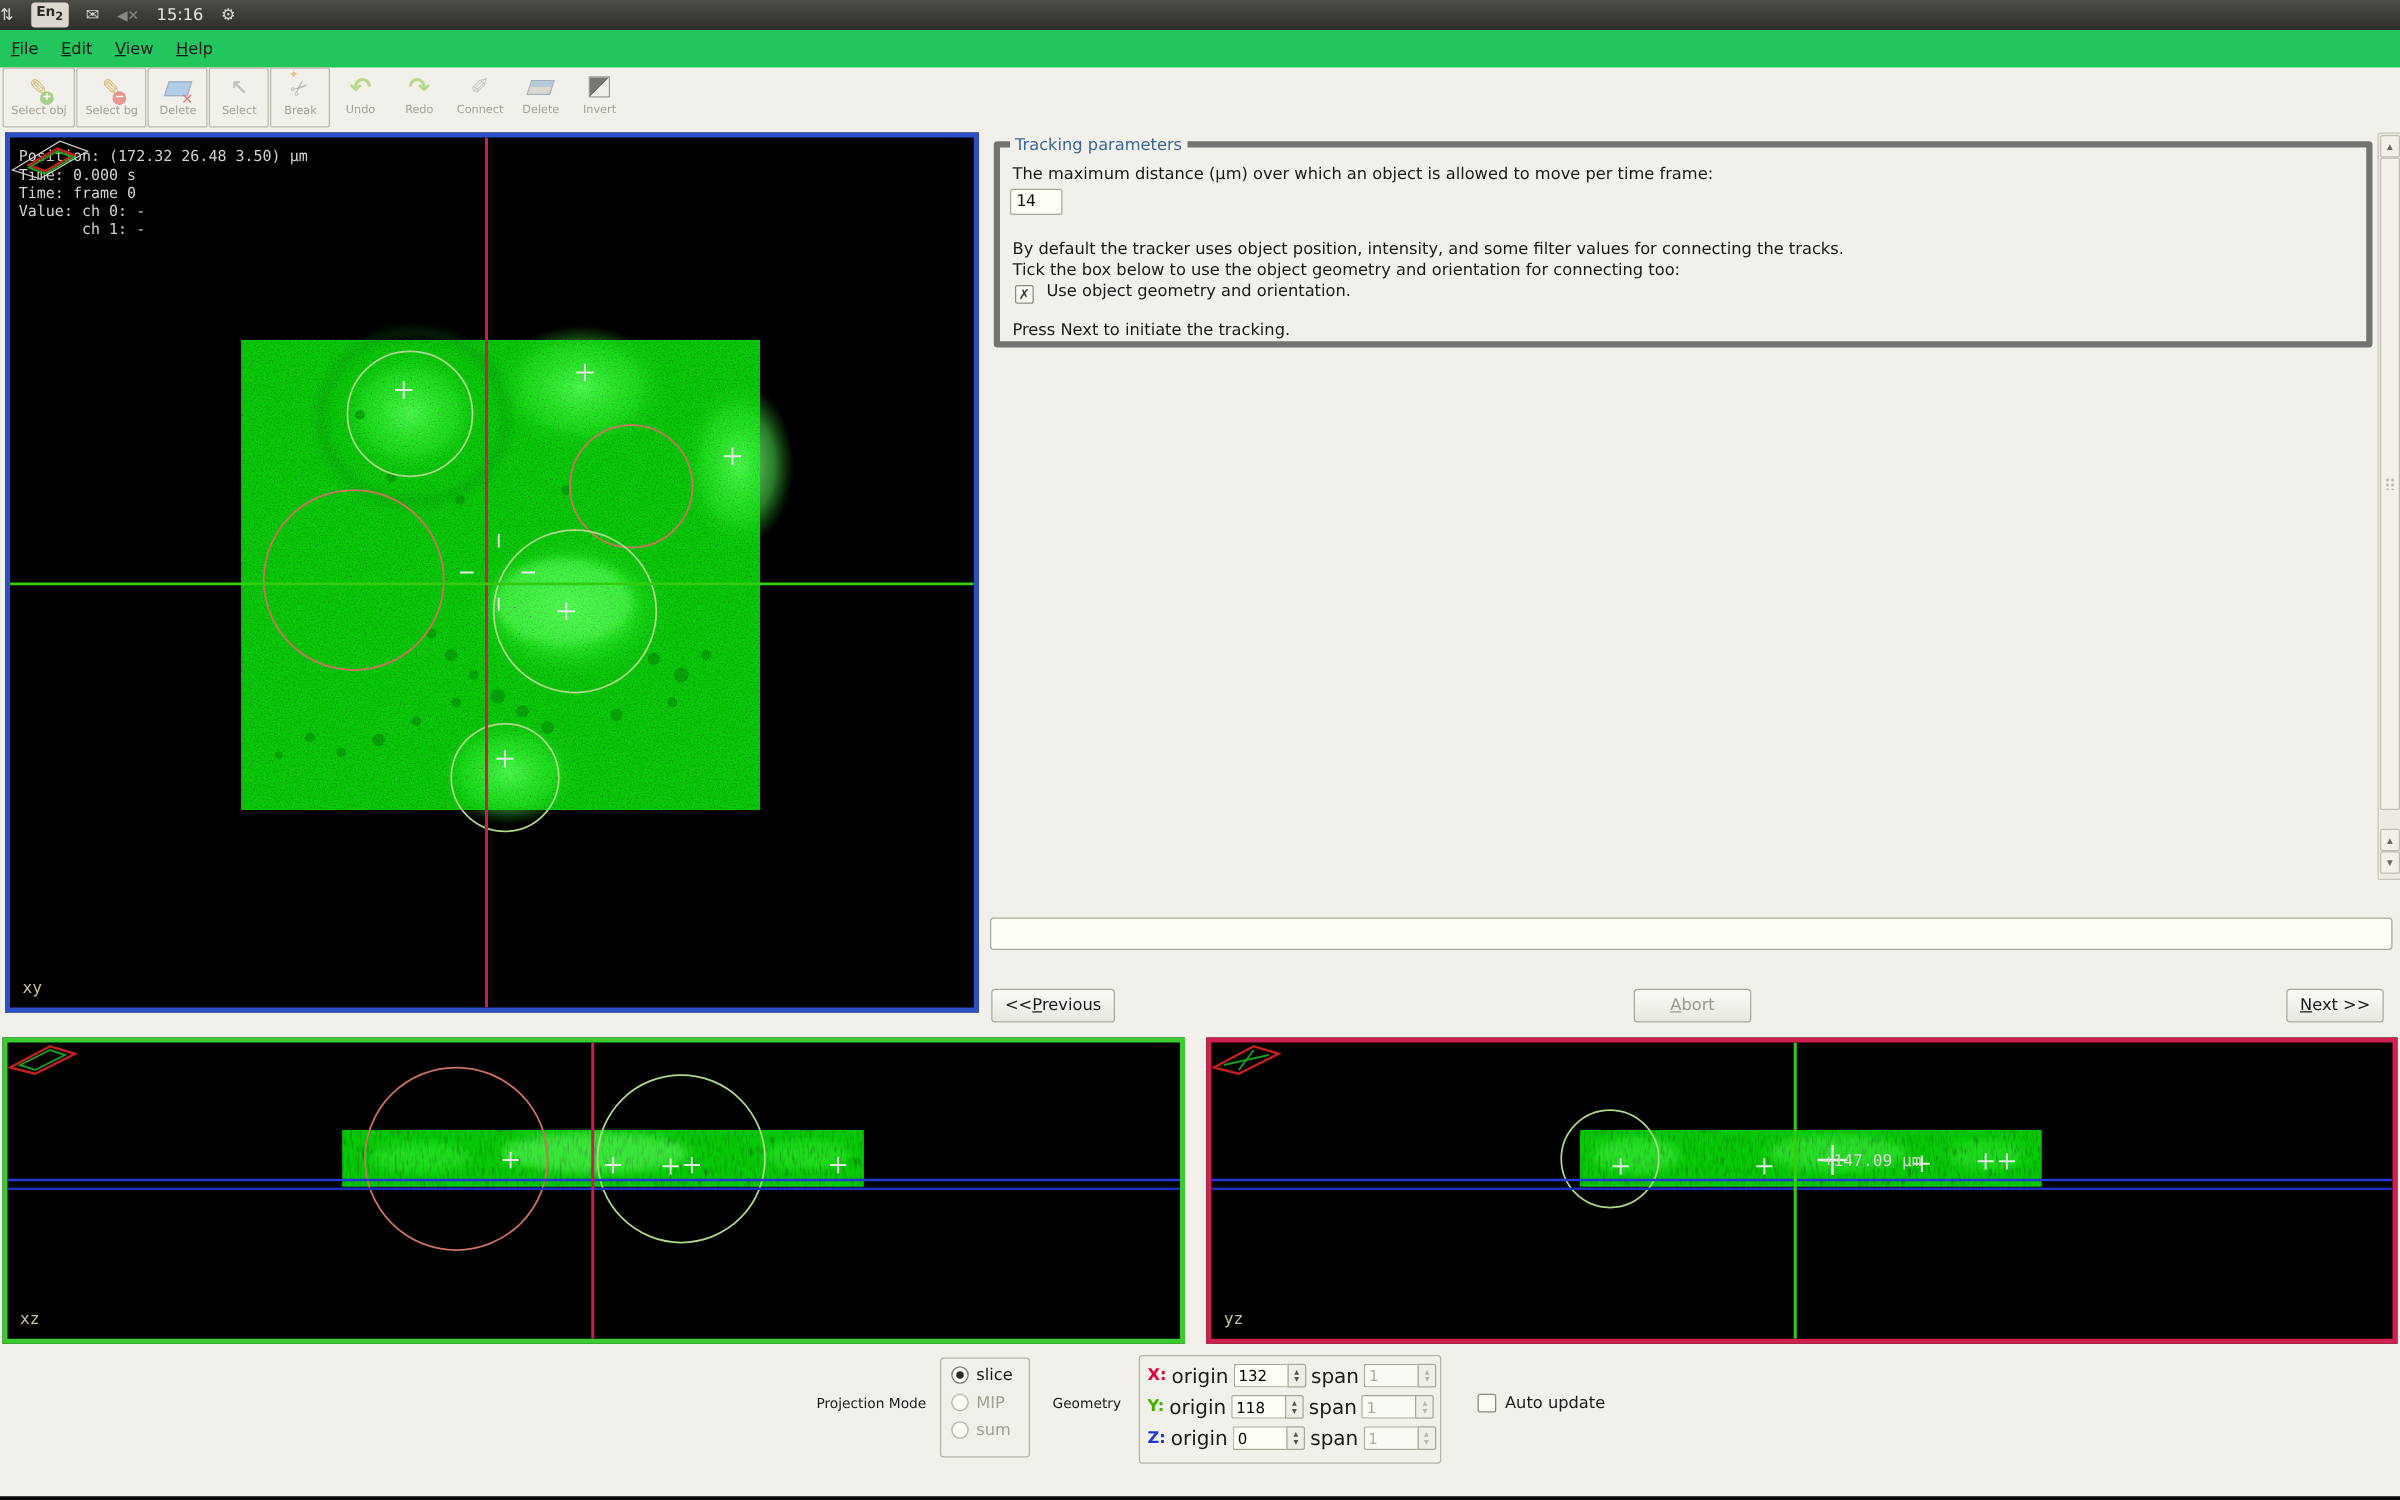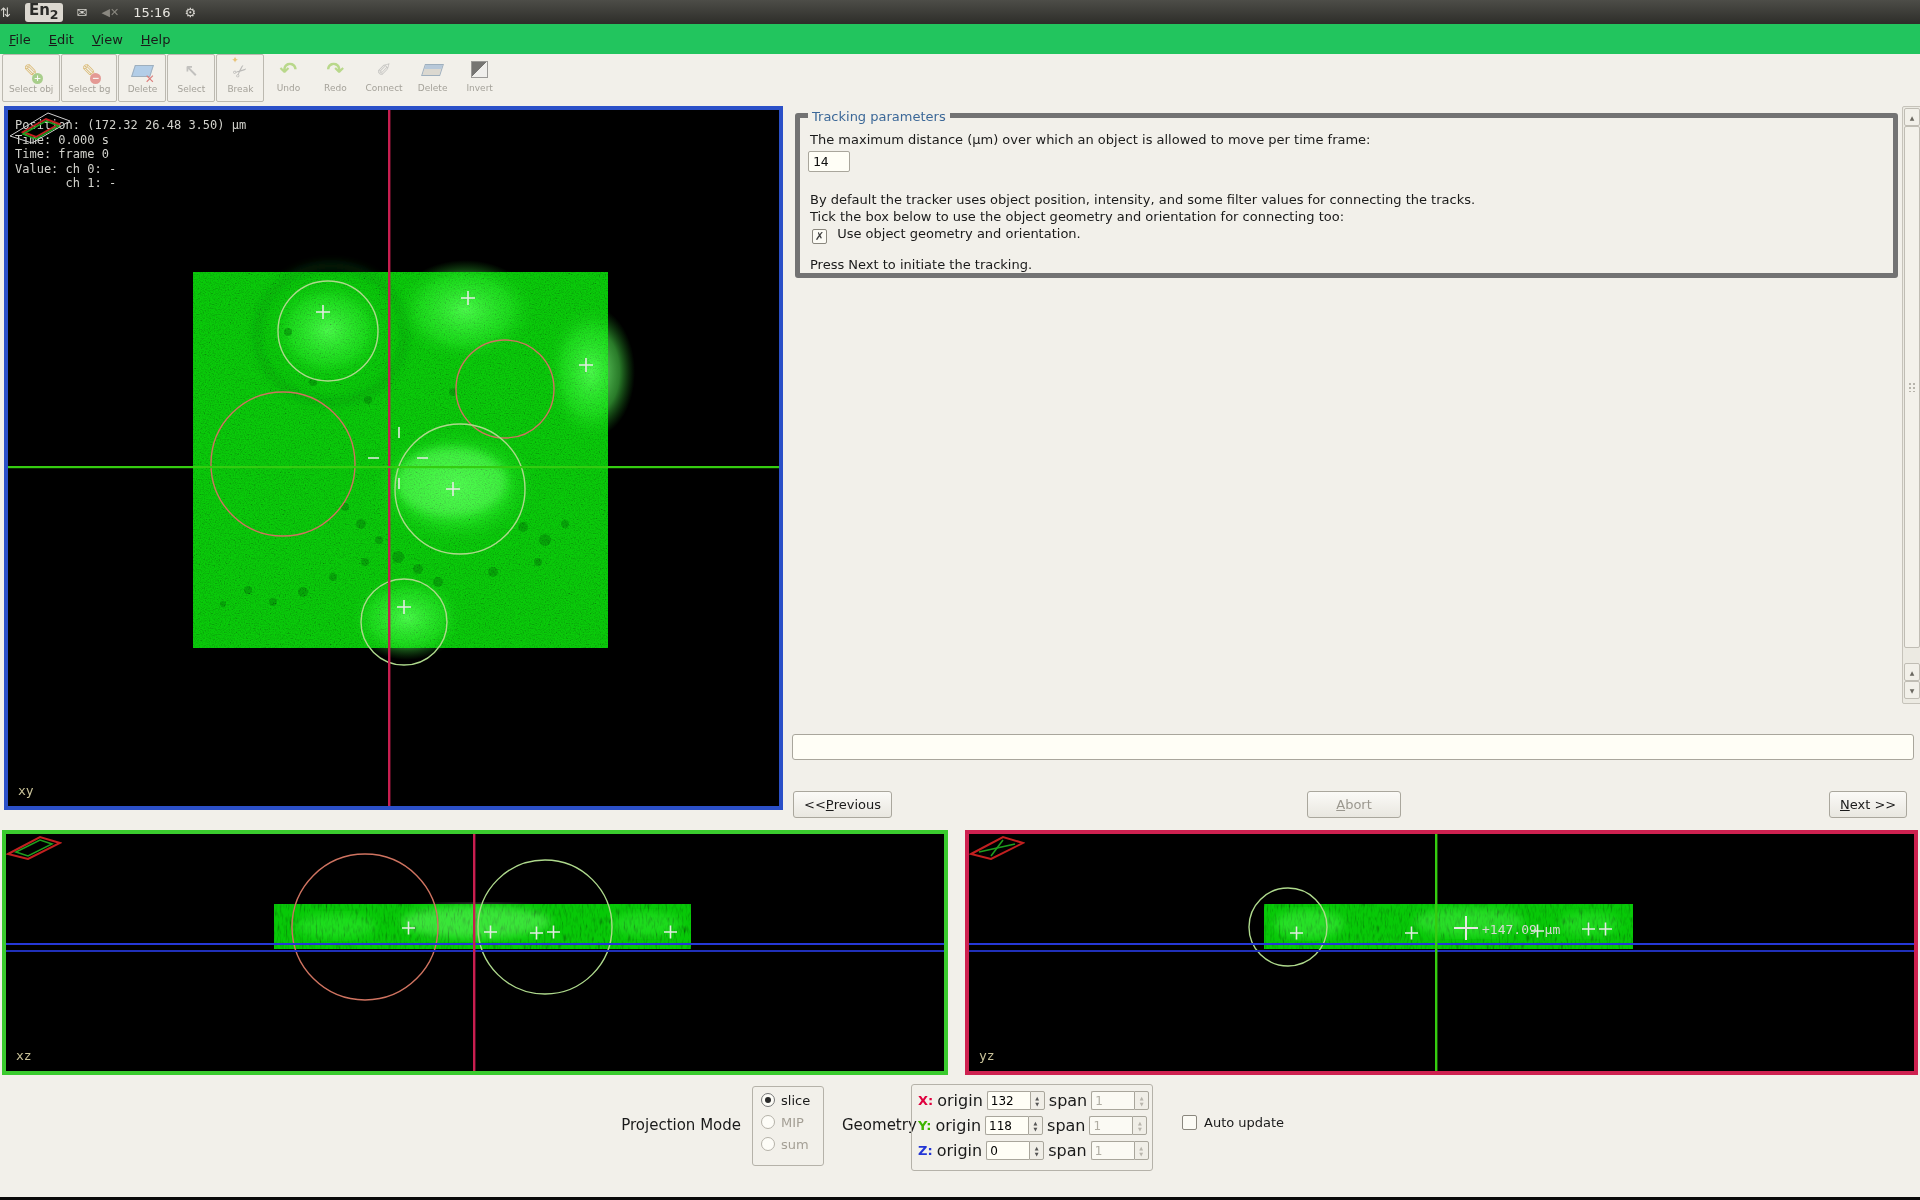--- a/index.html
+++ b/index.html
@@ -4,21 +4,21 @@
 <style>
   html,body{margin:0;padding:0;background:#555;}
   .screen{position:relative;width:1920px;height:1200px;background:#f2f0ea;overflow:hidden;
           font-family:"DejaVu Sans","Liberation Sans",sans-serif;font-size:13px;color:#1a1a1a;}
 
   
   .titlebar{position:absolute;left:0;top:0;width:1920px;height:24px;
             background:linear-gradient(#4d4d48,#2d2d29);color:#fff;display:flex;align-items:center;}
   .titlebar .wtitle{font-weight:bold;font-size:13px;margin-left:12px;flex:1;}
   .tray{display:flex;align-items:center;gap:14px;margin-right:10px;color:#e8e6e0;font-size:13px;}
-  .kbd-box{background:#dcd8d0;color:#2b2b28;border-radius:3px;padding:0 4px;font-size:15px;font-weight:bold;line-height:15px;}
+  .kbd-box{background:#dcd8d0;color:#2b2b28;border-radius:3px;padding:0 4px;font-size:11px;font-weight:bold;line-height:15px;}
   .tray-ico{font-size:13px;color:#d8d6d0;}
   .mute{position:relative;color:#8a8880;font-size:11px;}
 
   
   .menubar{position:absolute;left:0;top:24px;width:1920px;height:30px;display:flex;align-items:center;
            background:#22c55e;}
   .menu-item{padding:4px 9px;cursor:default;}
 
   
   .toolbar{position:absolute;left:2px;top:54px;height:48px;display:flex;align-items:stretch;}
@@ -69,21 +69,21 @@
   .btn.disabled{color:#9b988f;}
   
   .sbar{position:absolute;left:1111px;top:0;width:18px;height:596px;background:#eceae2;border:1px solid #c6c3ba;border-radius:2px;}
   .sb-btn{position:absolute;left:1px;width:14px;height:16px;background:#f2f0e9;border:1px solid #c0bdb4;border-radius:2px;
           font-size:6px;color:#6b6860;display:flex;align-items:center;justify-content:center;}
   .sb-thumb{position:absolute;left:1px;top:19px;width:14px;height:520px;background:#f3f1ea;border:1px solid #c0bdb4;border-radius:2px;}
   .grip{position:absolute;left:3px;top:50%;margin-top:-5px;width:8px;height:10px;
         background:radial-gradient(#b7b4ab 1px,transparent 1.2px);background-size:4px 4px;}
 
   
-  .ctl-label{position:absolute;font-size:15px;color:#1a1a1a;}
+  .ctl-label{position:absolute;font-size:11px;color:#1a1a1a;}
   .frame{position:absolute;border:1px solid #b5b2a9;border-radius:3px;}
   .radio-row{display:flex;align-items:center;gap:6px;height:22px;padding-left:8px;}
   .rdot{width:12px;height:12px;border-radius:50%;border:1px solid #777;background:#fdfcf7;display:flex;align-items:center;justify-content:center;}
   .rdot.dis{border-color:#b5b2a9;}
   .rdot .in{width:6px;height:6px;border-radius:50%;background:#2a2a2a;}
   .rlabel.dis{color:#a49f95;}
   .geo-row{display:flex;align-items:center;height:23px;padding:1px 6px;gap:4px;}
   .axis{font-weight:bold;width:17px;}
   .axis.x{color:#e0013e;} .axis.y{color:#3db400;} .axis.z{color:#2336d6;}
   .spin{display:flex;align-items:stretch;height:19px;}
@@ -354,21 +354,21 @@
         <path d="M613 95h13M619.5 88.5v13"></path>
         <path d="M630 95h13M636.5 88.5v13"></path>
       </g>
       <g stroke="#e8e8e4" stroke-width="2">
           <path d="M485 94h24M497 82v24"></path>
         </g>
       <rect x="0" y="109" width="945" height="2" fill="#2638d8"></rect>
       <rect x="0" y="116" width="945" height="2" fill="#2030b8"></rect>
       <rect x="466" y="0" width="2.4" height="237" fill="#35cc10"></rect>
     </svg>
-    <div class="measure" style="left:513px;top:88px">+147.09 μm</div>
+    <div class="measure" style="left:490px;top:88px">+147.09 μm</div>
     <div class="axis-label">yz</div>
     <svg class="ori-icon" width="56" height="26">
       <polygon points="2,20 34,3 54,9 22,25" fill="none" stroke="#c22020" stroke-width="2"></polygon>
       <line x1="10" y1="18" x2="46" y2="10" stroke="#1e9e1e" stroke-width="1.5"></line>
       <line x1="22" y1="22" x2="34" y2="6" stroke="#1e9e1e" stroke-width="1.5"></line>
     </svg>
   </div>
 
   <div class="ctl-label" style="left:613px;top:1116px;width:128px;text-align:right">Projection Mode</div>
 

